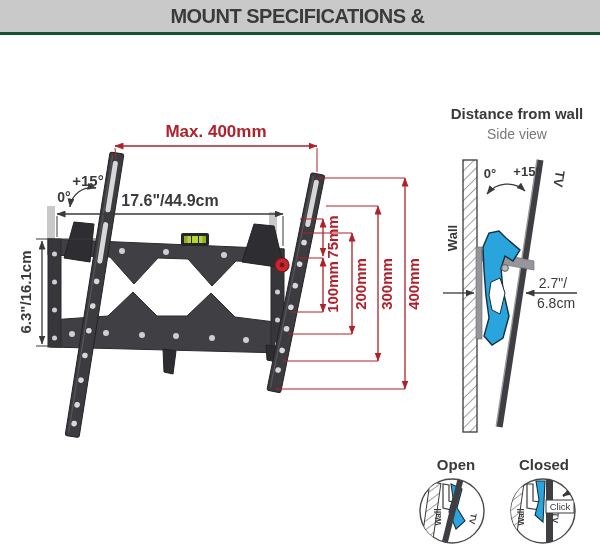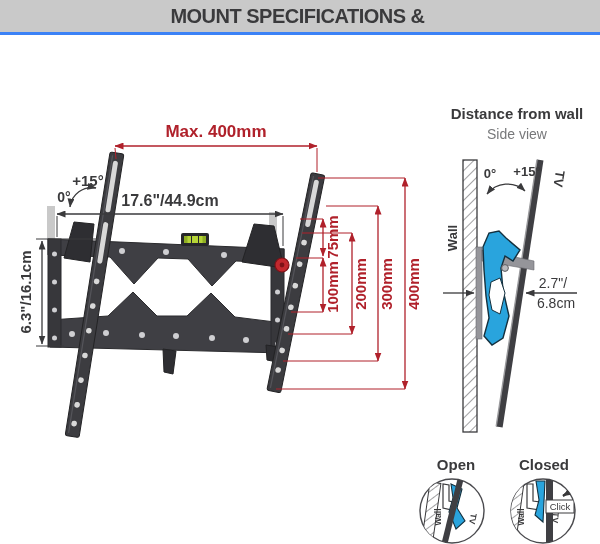--- a/index.html
+++ b/index.html
@@ -1,19 +1,19 @@
 <!DOCTYPE html>
 <html><head>
 <meta charset="utf-8">
 <style>
   html,body{margin:0;padding:0;background:#ffffff;}
   #stage{position:relative;width:600px;height:544px;background:#ffffff;overflow:hidden;
          font-family:"Liberation Sans",sans-serif;}
   #hdr{position:absolute;left:0;top:0;width:600px;height:32px;background:#c9c9c9;
-       border-bottom:3px solid #3b82f6;display:flex;align-items:center;justify-content:center;
+       border-bottom:3px solid #14532d;display:flex;align-items:center;justify-content:center;
        font-weight:bold;font-size:20px;letter-spacing:-0.5px;white-space:pre;}
   #hdr .dk{color:#3a3a3c;} #hdr .rd{color:#b0212b;}
   svg{position:absolute;left:0;top:0;}
   text{font-family:"Liberation Sans",sans-serif;}
   .dimtext{fill:#b0212b;font-weight:bold;}
   .dktext{fill:#3a3a3c;font-weight:bold;}
   .redln{stroke:#b0212b;stroke-width:1.3;fill:none;}
   .redext{stroke:#b0212b;stroke-width:1;fill:none;}
   .dkln{stroke:#3a3a3c;stroke-width:1.3;fill:none;}
   .dkext{stroke:#3a3a3c;stroke-width:1;fill:none;}

